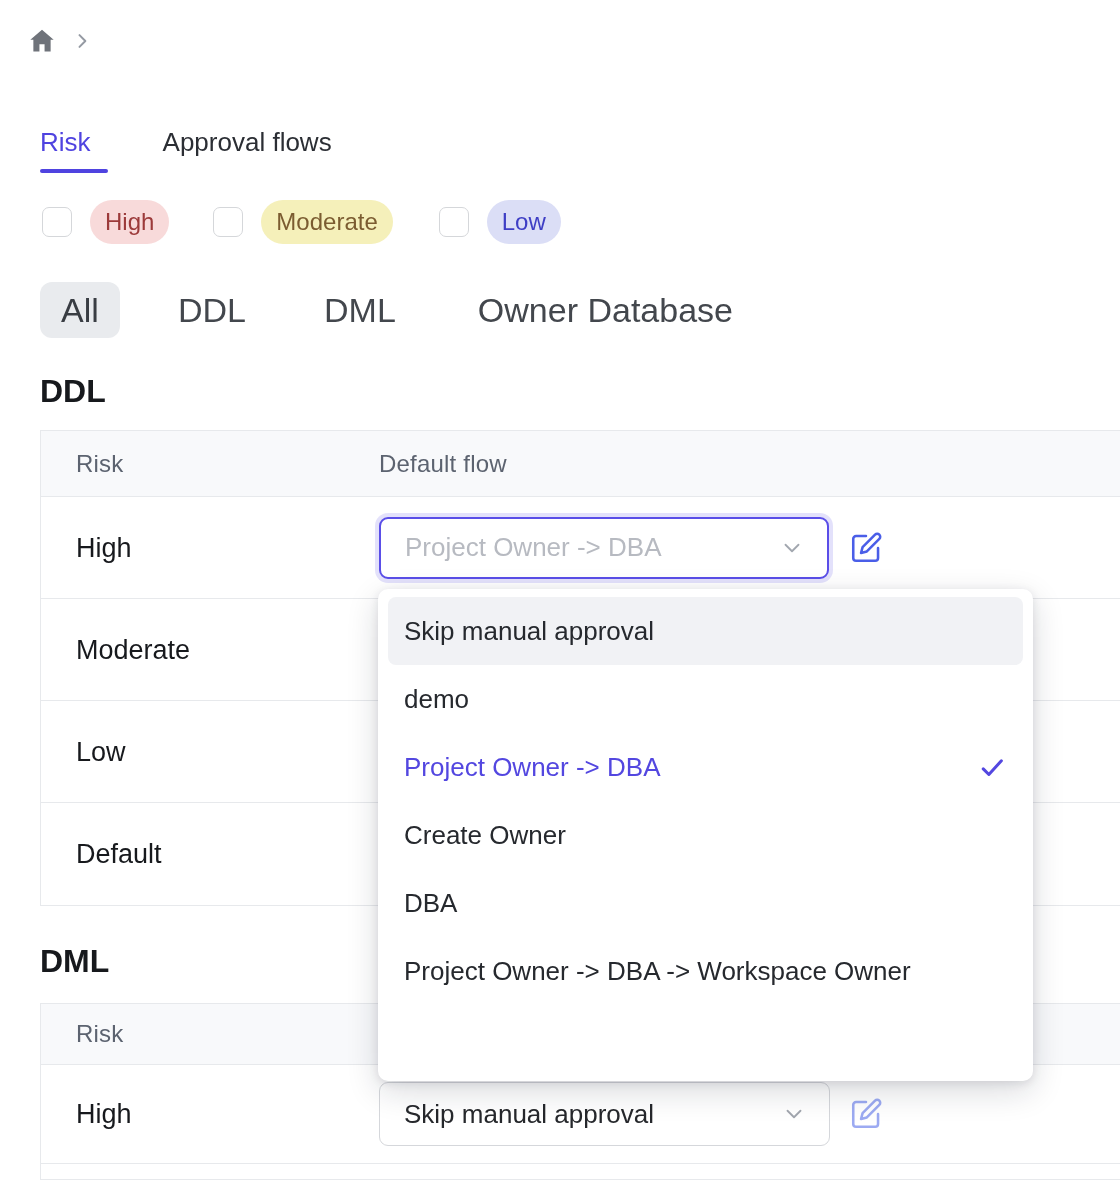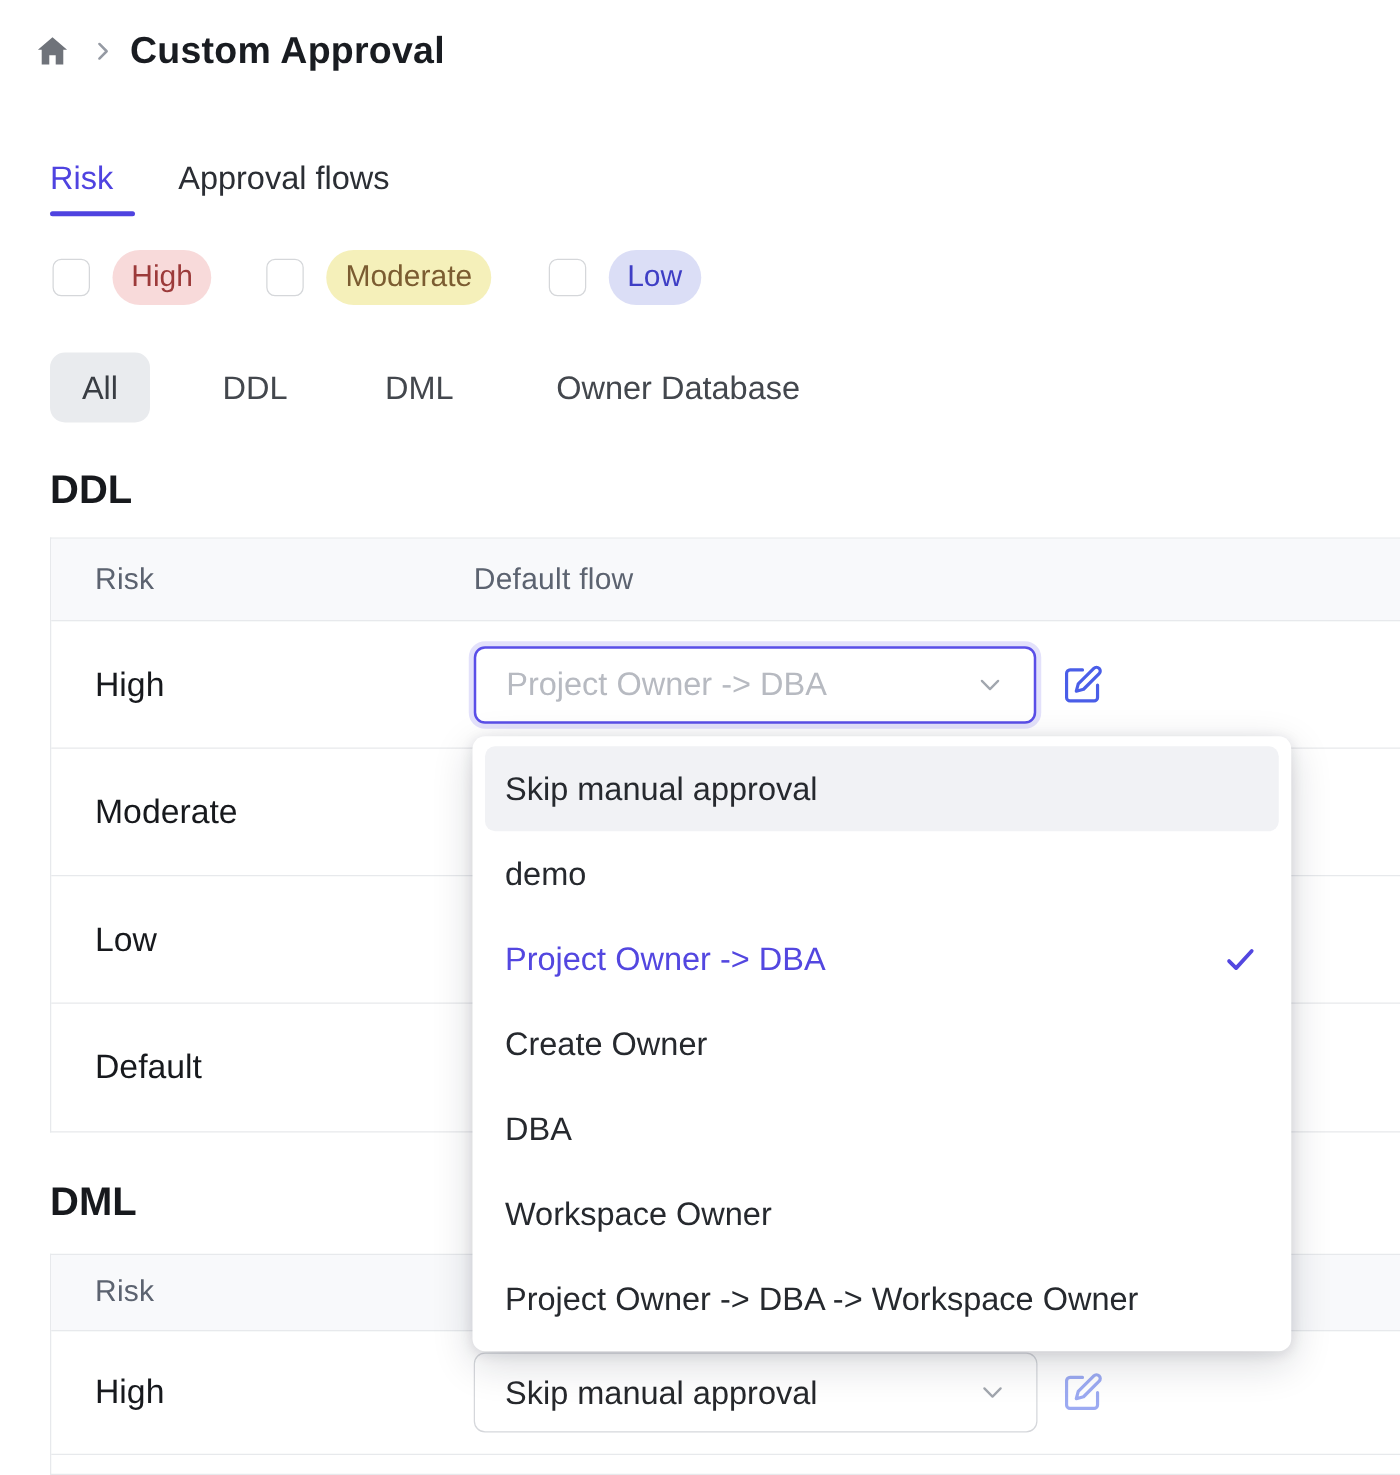--- a/index.html
+++ b/index.html
@@ -9,35 +9,35 @@
   
   .breadcrumb { position:absolute; top:22px; left:28px; height:38px; display:flex; align-items:center; }
   .home-ic { width:28px; height:28px; color:#6f737a; cursor:pointer; }
   .crumb-sep { width:20px; height:20px; color:#959aa3; margin:0 12px 0 16px; }
   .page-title { font-size:30px; font-weight:600; color:#191c21; letter-spacing:.2px; }
 
   
   .tabs { position:absolute; top:127px; left:40px; display:flex; font-size:26px; }
   .tab { cursor:pointer; color:#2b2e34; }
   .tab.active { color:#4f43e0; }
-  .tab + .tab { margin-left:52px; }
+  .tab + .tab { margin-left:72px; }
   .tab-underline { position:absolute; top:169px; left:40px; width:68px; height:4px;
                    background:#4f43e0; border-radius:2px; }
 
   
   .filters { position:absolute; top:200px; left:42px; display:flex; align-items:center; }
   .cbx { width:30px; height:30px; border:1.5px solid #d5d7da; border-radius:7px; background:#fff; cursor:pointer; flex:none; }
   .cbx + .pill { margin-left:18px; }
   .pill { height:44px; line-height:44px; padding:0 15px; border-radius:22px; font-size:24px; cursor:pointer; }
   .pill.high { background:#f8dada; color:#9c3a3a; margin-right:44px; }
   .pill.moderate { background:#f5f0ba; color:#7b5c31; margin-right:46px; }
   .pill.low { background:#dbdef6; color:#3e3ec5; }
 
   
-  .segments { position:absolute; top:282px; left:40px; display:flex; align-items:center; height:56px; font-size:26px; color:#43474d; }
+  .segments { position:absolute; top:282px; left:40px; display:flex; align-items:center; height:56px; font-size:34px; color:#43474d; }
   .seg { cursor:pointer; }
   .seg.selected { width:80px; height:56px; background:#e9ebee; border-radius:12px;
                   display:flex; align-items:center; justify-content:center; color:#393d43; }
   .seg.ddl { margin-left:58px; } .seg.dml { margin-left:78px; } .seg.cdb { margin-left:82px; }
 
   
   .section-title { position:absolute; left:40px; font-size:32px; font-weight:700; color:#17191d; line-height:34px; }
   .st-ddl { top:374px; } .st-dml { top:944px; }
 
   
@@ -83,21 +83,20 @@
 </head>
 <body>
 
 <div class="breadcrumb">
   <svg class="home-ic" viewBox="0 0 24 24" fill="currentColor">
       <path d="M12 2.4 22 11h-2.6v10h-5.2v-6.2h-4.4V21H4.6V11H2z"></path>
     </svg>
   <svg class="crumb-sep" viewBox="0 0 24 24" fill="none" stroke="currentColor" stroke-width="2.4" stroke-linecap="round" stroke-linejoin="round">
       <path d="m9 5 7 7-7 7"></path>
     </svg>
-  <span class="page-title">Custom Approval</span>
 </div>
 
 <div class="tabs">
   <span class="tab active">Risk</span>
   <span class="tab">Approval flows</span>
 </div>
 <div class="tab-underline"></div>
 
 <div class="filters">
   <span class="cbx"></span>
@@ -185,18 +184,15 @@
         <path d="m5 13.5 4.5 4.5L19.5 7"></path>
       </svg>
   </div>
   <div class="option">
     <span>Create Owner</span>
   </div>
   <div class="option">
     <span>DBA</span>
   </div>
   <div class="option">
-    <span>Workspace Owner</span>
-  </div>
-  <div class="option">
     <span>Project Owner -&gt; DBA -&gt; Workspace Owner</span>
   </div>
 </div>
 
 </body></html>

